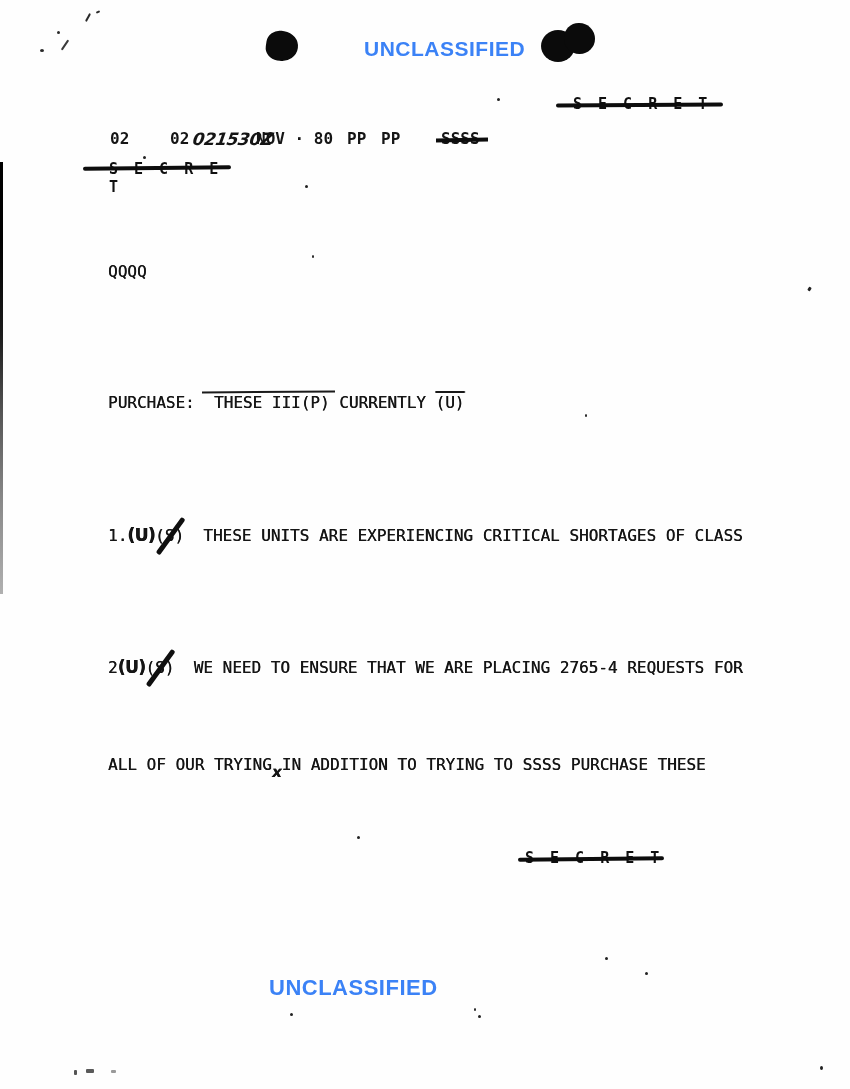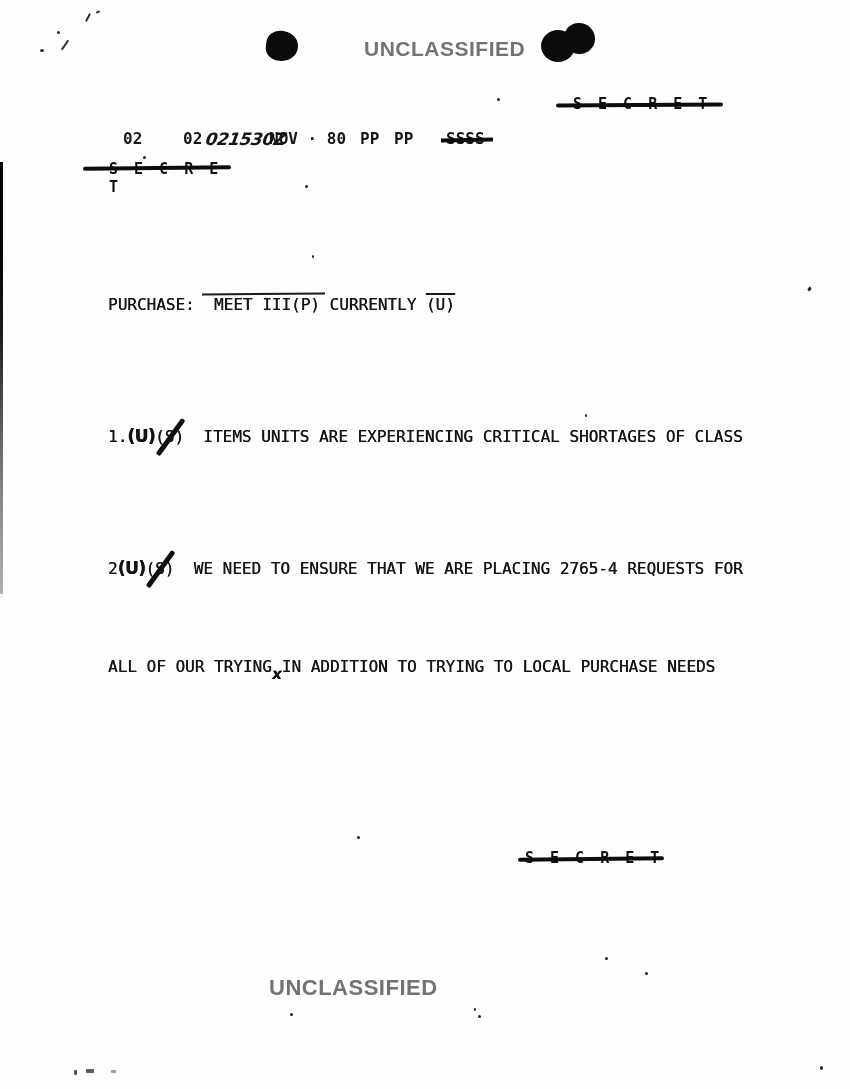--- a/index.html
+++ b/index.html
@@ -1,20 +1,20 @@
 <!DOCTYPE html>
 <html><head>
 <meta charset="utf-8">
 <style>
   html,body{margin:0;padding:0;background:#fff;}
   .page{position:relative;width:850px;height:1089px;background:#fefefe;overflow:hidden;
         font-family:"DejaVu Sans Mono","Liberation Mono",monospace;color:#151515;}
   
   .banner{position:absolute;font-family:"Liberation Sans",sans-serif;font-weight:bold;
-          color:#737373;letter-spacing:.5px;}
+          color:#3b82f6;letter-spacing:.5px;}
   .banner.top{left:364px;top:37px;font-size:21px;}
   .banner.bottom{left:269px;top:975px;font-size:22px;}
   
   .blob{position:absolute;background:#0b0b0b;}
   .blob.b1{left:266px;top:31px;width:32px;height:30px;border-radius:46% 54% 55% 45%;transform:rotate(8deg);}
   .blob.b2a{left:541px;top:30px;width:34px;height:32px;border-radius:50%;}
   .blob.b2b{left:564px;top:23px;width:31px;height:31px;border-radius:48% 52% 50% 50%;}
   
   .stamp{position:absolute;font-weight:bold;color:#101010;}
   .stamp .txt{position:relative;display:inline-block;font-size:15px;letter-spacing:3.5px;}
@@ -22,32 +22,32 @@
   .stamp.s-top{left:556px;top:94px;width:170px;}
   .stamp.s-top .txt{margin-left:17px;}
   .stamp.s-top .bar{left:0;top:9px;width:167px;transform:rotate(-.4deg);}
   .stamp.s-left{left:83px;top:160px;width:150px;}
   .stamp.s-left .txt{margin-left:26px;}
   .stamp.s-left .bar{left:0;top:6px;width:148px;transform:rotate(-.5deg);}
   .stamp.s-bottom{left:518px;top:848px;width:150px;}
   .stamp.s-bottom .txt{margin-left:7px;}
   .stamp.s-bottom .bar{left:0;top:9px;width:146px;transform:rotate(-.6deg);}
   
-  .routing{position:absolute;left:13px;top:129px;height:22px;width:769px;font-size:16px;
+  .routing{position:absolute;left:0;top:129px;height:22px;width:769px;font-size:16px;
            font-weight:bold;white-space:pre;}
   .routing span{position:absolute;top:0;}
   .r-station{left:110px;}
   .r-dtg-pre{left:170px;}
   .r-dtg-hand{left:193px;font-family:"DejaVu Sans",sans-serif;font-style:italic;font-weight:bold;
               font-size:17px;transform:skewX(-9deg);letter-spacing:-.5px;}
   .r-dtg-rest{left:256px;}
   .r-pp1{left:347px;}
   .r-pp2{left:381px;}
   .r-ssss{left:433px;position:relative;}
-  .strike-mid{position:relative;}
+  .strike-mid{position:relative;margin-left:8px;}
   .strike-mid::after{content:"";position:absolute;left:-5px;right:-8px;top:45%;height:4px;
                      background:#0d0d0d;transform:rotate(-1.2deg);}
   
   .bodytext{position:absolute;left:108px;top:190px;width:700px;font-size:16px;
             line-height:32.9px;white-space:pre;text-shadow:.3px 0 0 #151515;}
   .ln{height:32.9px;}
   .hand-u{font-family:"DejaVu Sans",sans-serif;font-weight:bold;font-size:17px;
           letter-spacing:-.5px;text-shadow:.4px 0 0 #000;}
   .slashed{position:relative;display:inline-block;}
   .slashed::after{content:"";position:absolute;left:44%;top:-18%;width:5px;height:135%;
@@ -97,27 +97,28 @@
   </div>
 
   <div class="stamp s-left">
     <span class="txt">S E C R E T</span>
     <span class="bar"></span>
   </div>
 
   <div class="edge-line"></div>
 
   <div class="bodytext">
+    <div class="ln">QQQQ</div>
 
-    <div class="ln"><span>PURCHASE:  </span><span class="overlined">MEET III(P)</span><span> CURRENTLY </span><span class="over-u">(U)</span></div>
+    <div class="ln"><span>PURCHASE:  </span><span class="overlined">THESE III(P)</span><span> CURRENTLY </span><span class="over-u">(U)</span></div>
 
-    <div class="ln"><span>1.</span><span class="hand-u">(U)</span><span class="slashed">(S)</span><span>  ITEMS UNITS ARE EXPERIENCING CRITICAL SHORTAGES OF CLASS</span></div>
+    <div class="ln"><span>1.</span><span class="hand-u">(U)</span><span class="slashed">(S)</span><span>  THESE UNITS ARE EXPERIENCING CRITICAL SHORTAGES OF CLASS</span></div>
 
     <div class="ln"><span>2</span><span class="hand-u">(U)</span><span class="slashed">(S)</span><span>  WE NEED TO ENSURE THAT WE ARE PLACING 2765-4 REQUESTS FOR</span></div>
-    <div class="ln"><span>ALL OF OUR TRYING</span><span class="caret-x">x</span><span>IN ADDITION TO TRYING TO LOCAL PURCHASE NEEDS</span></div>
+    <div class="ln"><span>ALL OF OUR TRYING</span><span class="caret-x">x</span><span>IN ADDITION TO TRYING TO SSSS PURCHASE THESE</span></div>
     
     
     
     
 
     
     
     
     
     

